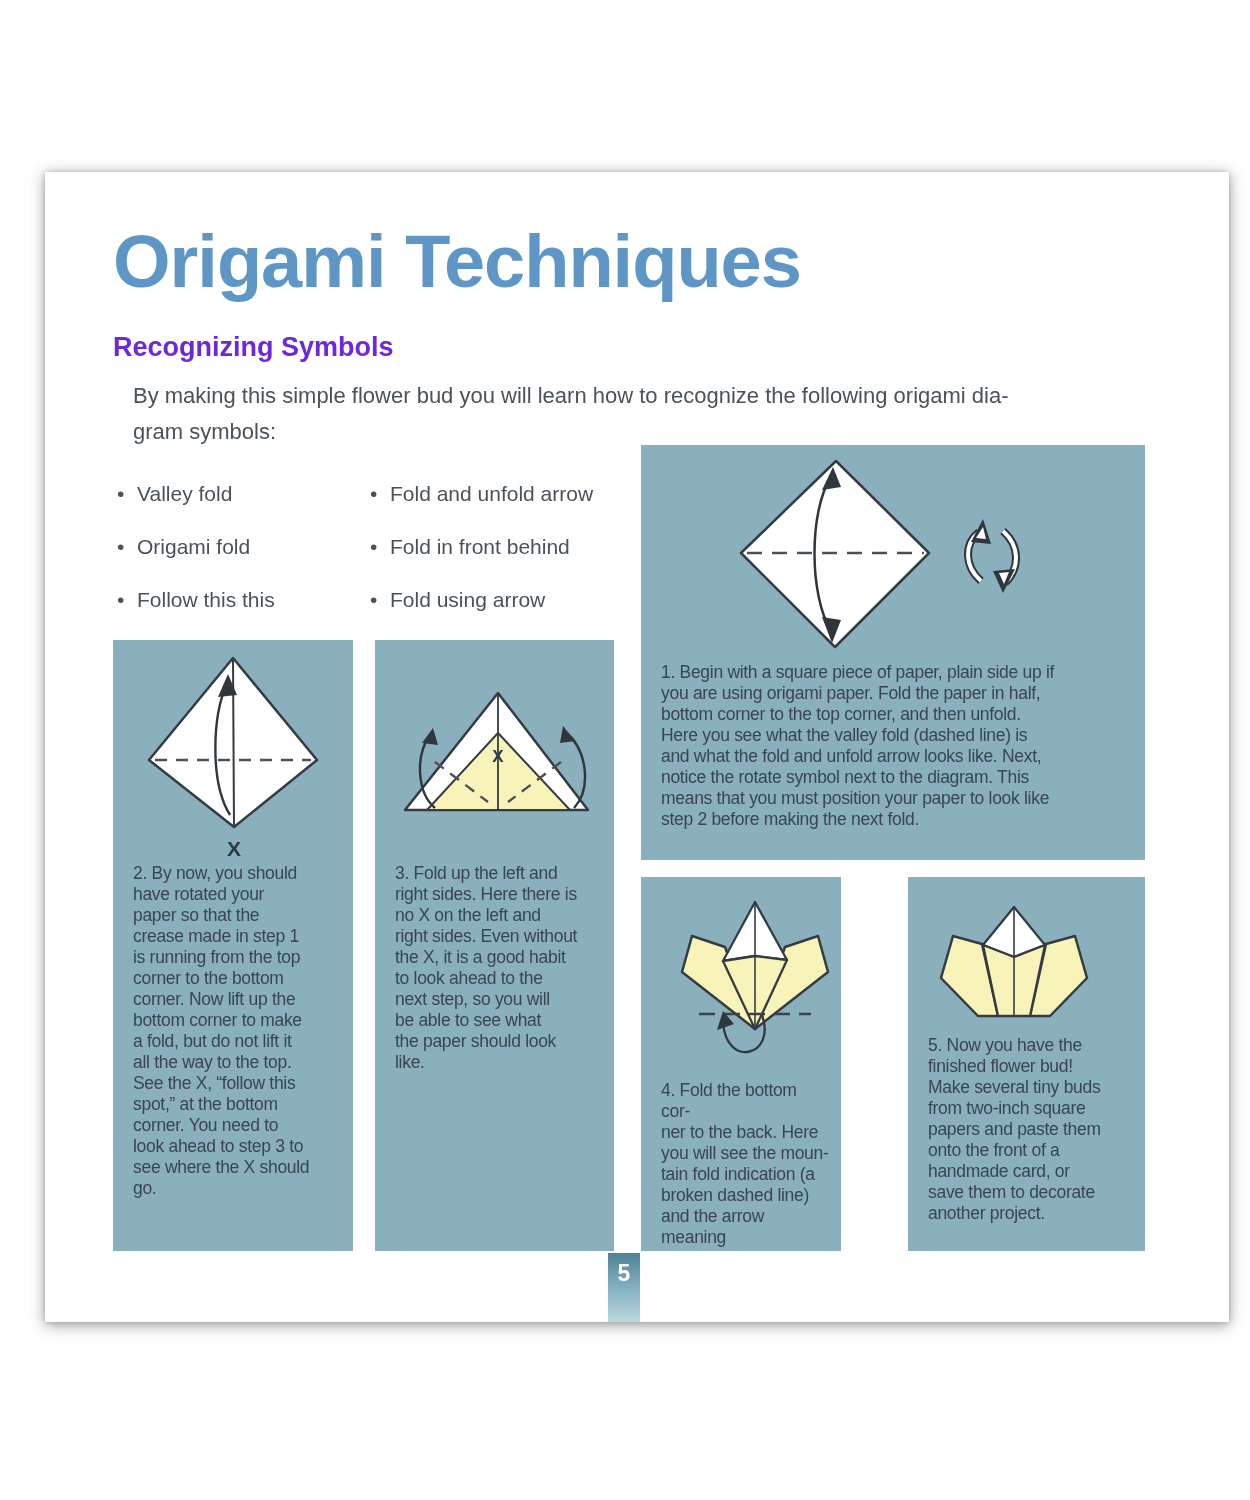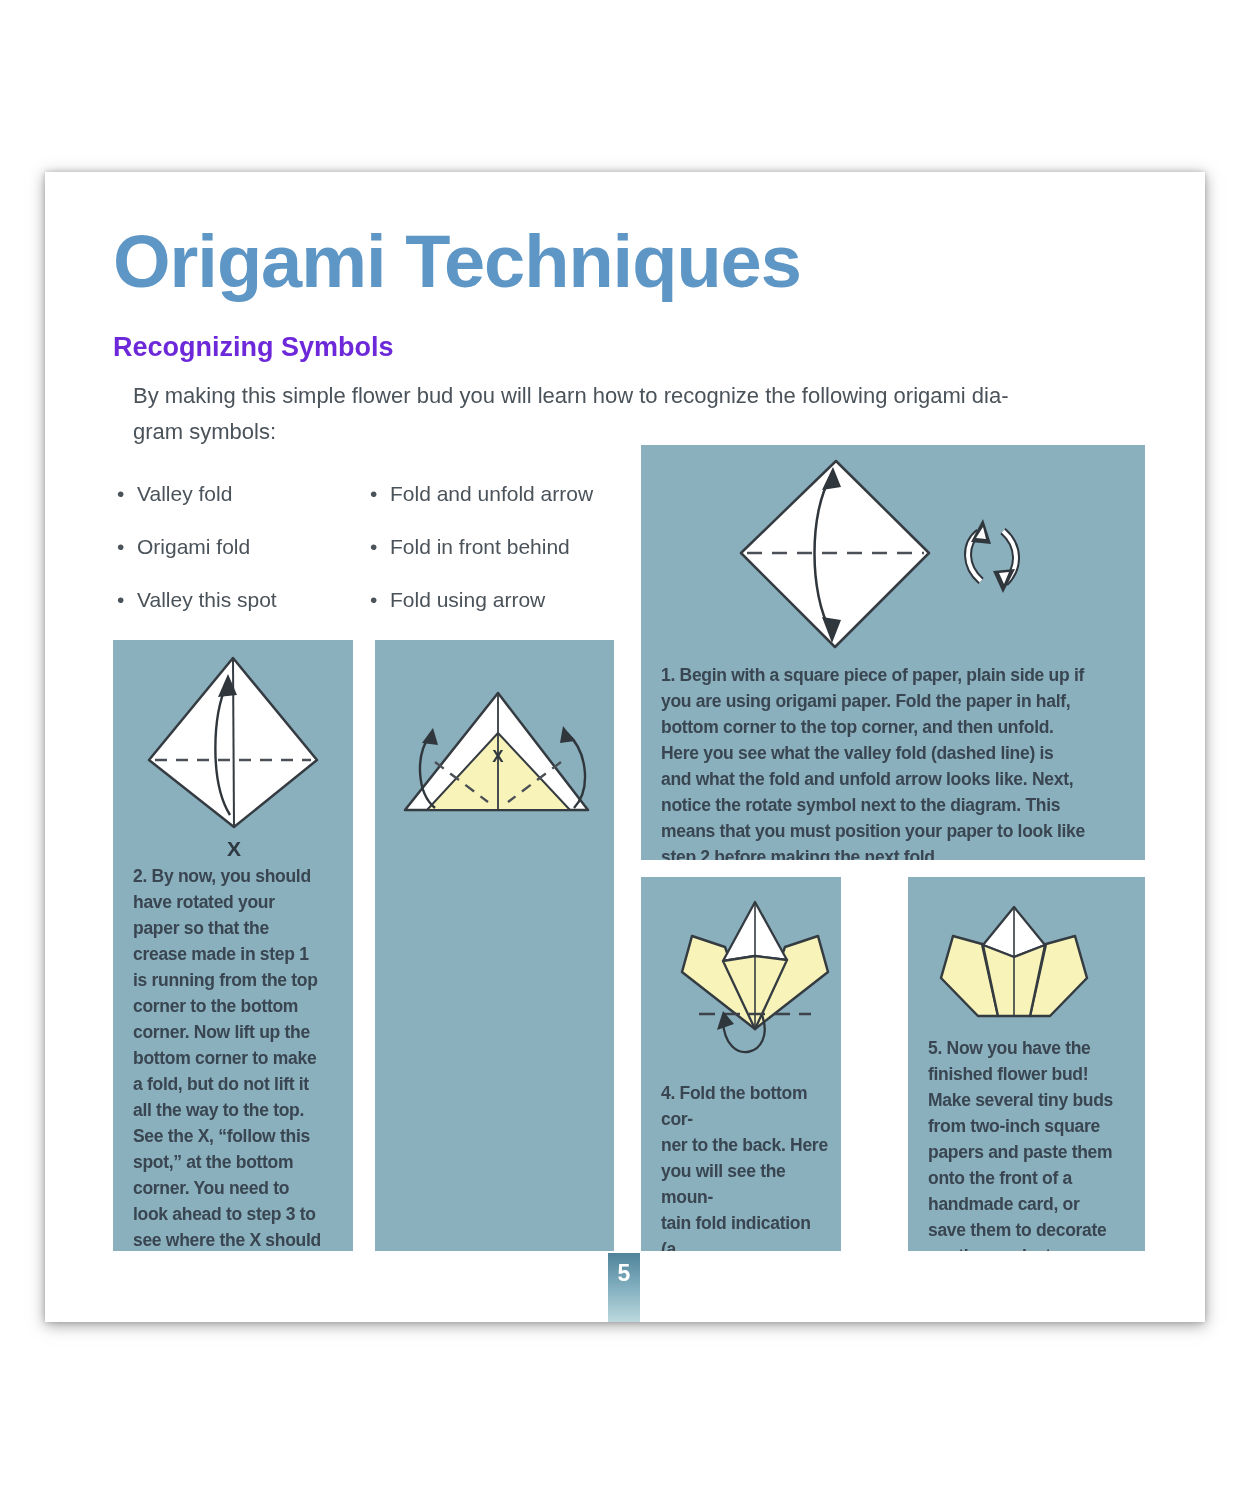--- a/index.html
+++ b/index.html
@@ -3,20 +3,21 @@
 <meta charset="utf-8">
 <style>
   html,body{margin:0;padding:0}
   body{
     width:1250px;height:1500px;position:relative;background:#ffffff;
     font-family:"Liberation Sans","DejaVu Sans",sans-serif;overflow:hidden;
   }
   .page{
     position:absolute;left:45px;top:172px;width:1160px;height:1150px;background:#ffffff;
     box-shadow:0 3px 14px rgba(60,60,60,.5),0 0 5px rgba(0,0,0,.18);
+    padding-left:24px;
   }
   .title{
     position:absolute;left:68px;top:52px;margin:0;
     font-size:74px;line-height:1.04;font-weight:bold;letter-spacing:-1px;color:#5e97c5;
   }
   .section-heading{
     position:absolute;left:68px;top:160px;margin:0;
     font-size:27px;font-weight:bold;color:#6d28d9;
   }
   .intro{
@@ -31,22 +32,22 @@
   }
   .bullet-item::before{content:"•";position:absolute;left:2px;top:0;color:#4a525a;}
   .panel{position:absolute;background:#8aafbd;overflow:hidden;}
   #panel-1{left:596px;top:273px;width:504px;height:415px;}
   #panel-2{left:68px; top:468px;width:240px;height:611px;}
   #panel-3{left:330px;top:468px;width:239px;height:611px;}
   #panel-4{left:596px;top:705px;width:200px;height:374px;}
   #panel-5{left:863px;top:705px;width:237px;height:374px;}
   .step-text{
     position:absolute;left:20px;right:12px;
-    font-size:17.5px;line-height:26px;letter-spacing:-0.3px;
-    color:#394651;font-weight:700;white-space:pre-line;
+    font-size:17.5px;line-height:21px;letter-spacing:-0.3px;
+    color:#394651;font-weight:400;white-space:pre-line;
   }
   #panel-1 .step-text{top:217px;}
   #panel-2 .step-text{top:223px;}
   #panel-3 .step-text{top:223px;}
   #panel-4 .step-text{top:203px;}
   #panel-5 .step-text{top:158px;}
   .diagram{position:absolute;left:0;top:0;display:block;}
   #panel-4 .diagram{top:4px;}
   #panel-5 .diagram{top:8px;}
   .page-tab{
@@ -65,21 +66,21 @@
 <div class="page">
 
   <h1 class="title">Origami Techniques</h1>
   <h2 class="section-heading">Recognizing Symbols</h2>
   <div class="intro">By making this simple flower bud you will learn how to recognize the following origami dia-
 gram symbols:</div>
 
   <div class="symbol-col left">
     <div class="bullet-item">Valley fold</div>
     <div class="bullet-item">Origami fold</div>
-    <div class="bullet-item">Valley this spot</div>
+    <div class="bullet-item">Follow this this</div>
     <div class="bullet-item">Rotate symbol</div>
   </div>
   <div class="symbol-col right">
     <div class="bullet-item">Fold and unfold arrow</div>
     <div class="bullet-item">Fold in front behind</div>
     <div class="bullet-item">Fold using arrow</div>
   </div>
 
   <div class="panel" id="panel-1">
     <svg class="diagram" width="504" height="215" viewBox="0 0 504 215">
@@ -154,20 +155,30 @@
       <g>
         <path d="M 60,168 C 42,153 40,116 55,95" fill="none" stroke="#2f363c" stroke-width="2.4"></path>
         <polygon points="47,103 58,88 63,105" fill="#2f363c"></polygon>
       </g>
       <g>
         <path d="M 199,168 C 216,150 213,112 192,93" fill="none" stroke="#2f363c" stroke-width="2.4"></path>
         <polygon points="200,101 188,86 185,103" fill="#2f363c"></polygon>
       </g>
       <text class="x-label" x="123" y="122" font-size="17" text-anchor="middle">X</text>
     </svg>
+    <div class="step-text">3. Fold up the left and
+right sides. Here there is
+no X on the left and
+right sides. Even without
+the X, it is a good habit
+to look ahead to the
+next step, so you will
+be able to see what
+the paper should look
+like.</div>
   </div>
 
   <div class="panel" id="panel-4">
     <svg class="diagram" width="240" height="195" viewBox="0 0 240 195">
       <polygon points="51,55 84,66 114,148 41,91" fill="#f8f3b8" stroke="#343b41" stroke-width="2.5" stroke-linejoin="round"></polygon>
       <polygon points="177,55 144,66 114,148 187,91" fill="#f8f3b8" stroke="#343b41" stroke-width="2.5" stroke-linejoin="round"></polygon>
       <polygon points="114,21 146,79 114,75 82,80" fill="#ffffff" stroke="#343b41" stroke-width="2.3" stroke-linejoin="round"></polygon>
       <polygon points="82,80 114,75 146,79 114,148" fill="#f8f3b8" stroke="#343b41" stroke-width="2.3" stroke-linejoin="round"></polygon>
       <line x1="114" y1="21" x2="114" y2="148" stroke="#343b41" stroke-width="1.6"></line>
       <line x1="58" y1="133" x2="170" y2="133" stroke="#3c4247" stroke-width="2.6" stroke-dasharray="16 9"></line>

